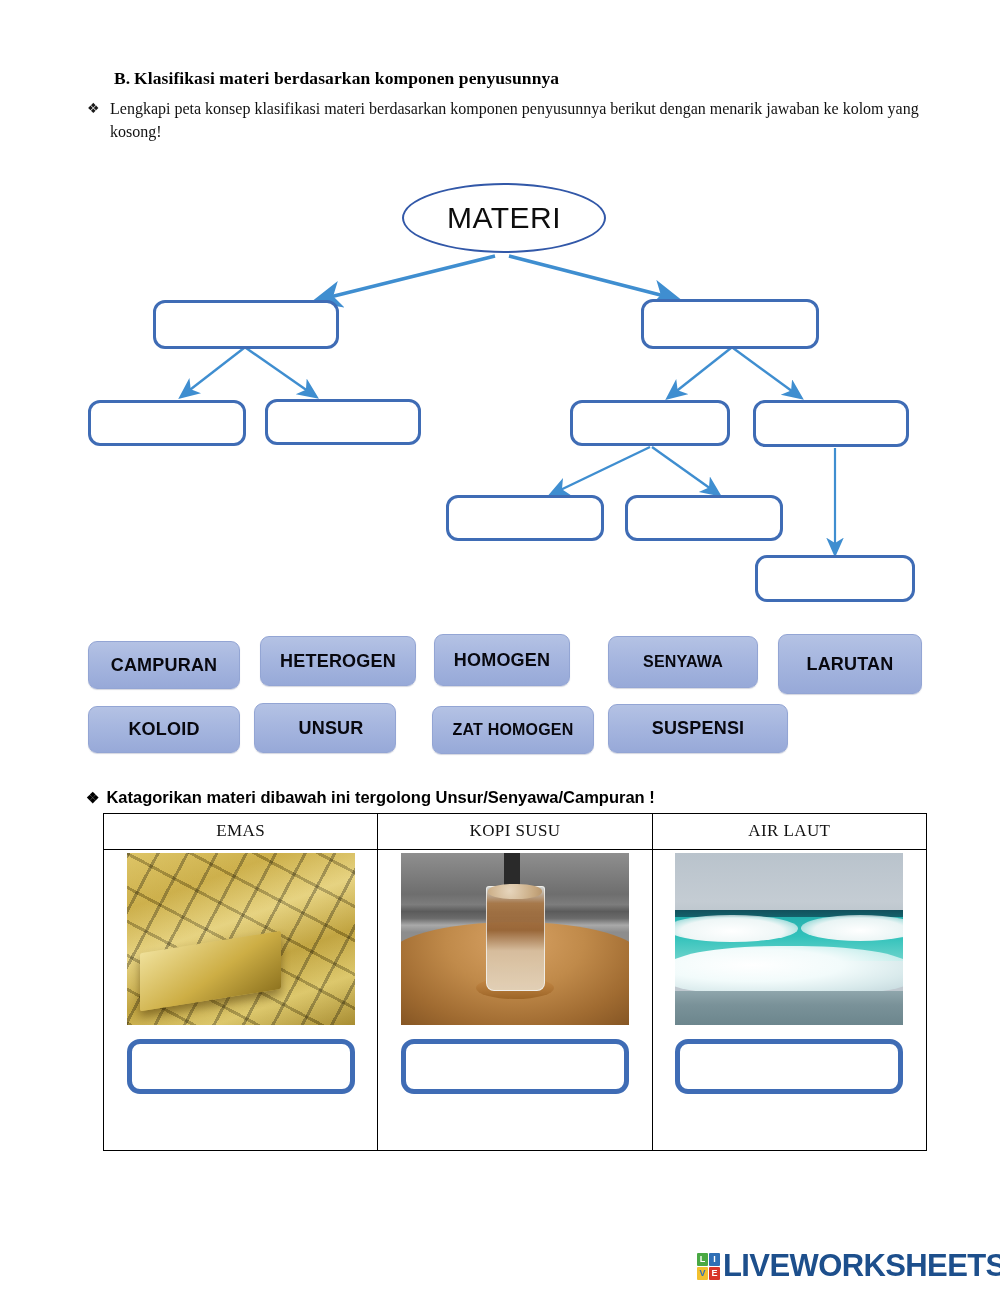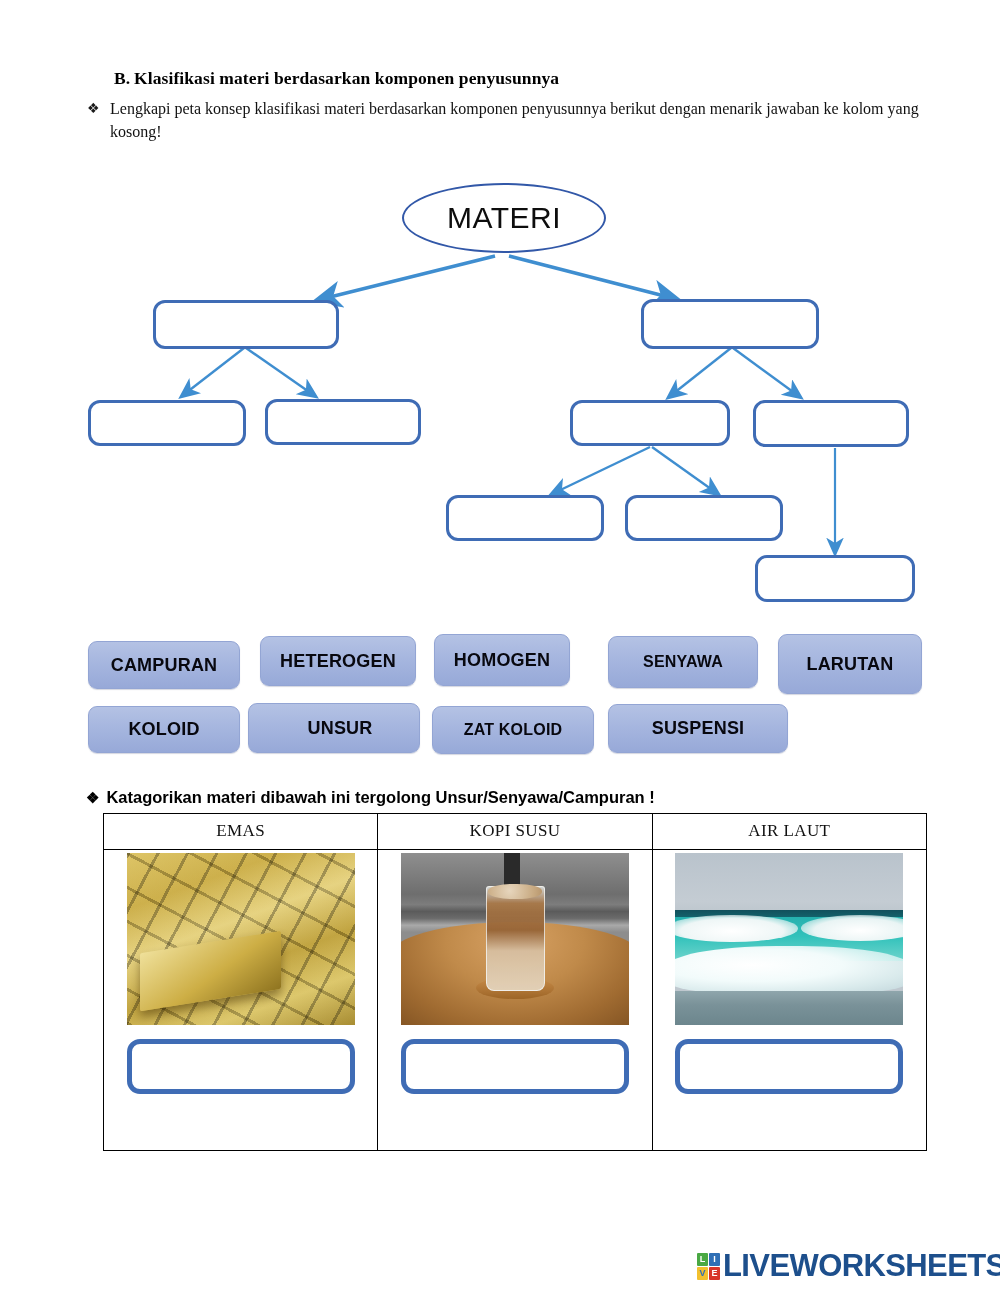--- a/index.html
+++ b/index.html
@@ -399,22 +399,22 @@
   <div class="node-box" style="left:755px; top:555px; width:160px; height:47px;"></div>
 </div>
 
 <div id="word-bank">
     <div class="chip" style="left: 88px; top: 641px; width: 152px; height: 48px; font-size: 18px;">CAMPURAN</div>
     <div class="chip" style="left: 260px; top: 636px; width: 156px; height: 50px; font-size: 18px;">HETEROGEN</div>
     <div class="chip" style="left: 434px; top: 634px; width: 136px; height: 52px; font-size: 18px;">HOMOGEN</div>
     <div class="chip" style="left: 608px; top: 636px; width: 150px; height: 52px; font-size: 16px;">SENYAWA</div>
     <div class="chip" style="left: 778px; top: 634px; width: 144px; height: 60px; font-size: 18px;">LARUTAN</div>
     <div class="chip" style="left: 88px; top: 706px; width: 152px; height: 47px; font-size: 18px;">KOLOID</div>
-    <div class="chip" style="left: 248px; top: 703px; width: 172px; height: 50px; font-size: 18px; padding-left: 12px;">UNSUR</div>
-    <div class="chip" style="left: 432px; top: 706px; width: 162px; height: 48px; font-size: 16px;">ZAT KOLOID</div>
+    <div class="chip" style="left: 254px; top: 703px; width: 142px; height: 50px; font-size: 18px; padding-left: 12px;">UNSUR</div>
+    <div class="chip" style="left: 432px; top: 706px; width: 162px; height: 48px; font-size: 16px;">ZAT HOMOGEN</div>
     <div class="chip" style="left: 608px; top: 704px; width: 180px; height: 49px; font-size: 18px;">SUSPENSI</div>
   </div>
 
 <div id="instruction-2">
   <span class="bullet">❖</span><span>Katagorikan materi dibawah ini tergolong Unsur/Senyawa/Campuran !</span>
 </div>
 
 <table id="categorize-table">
   <tbody>
       <tr>

